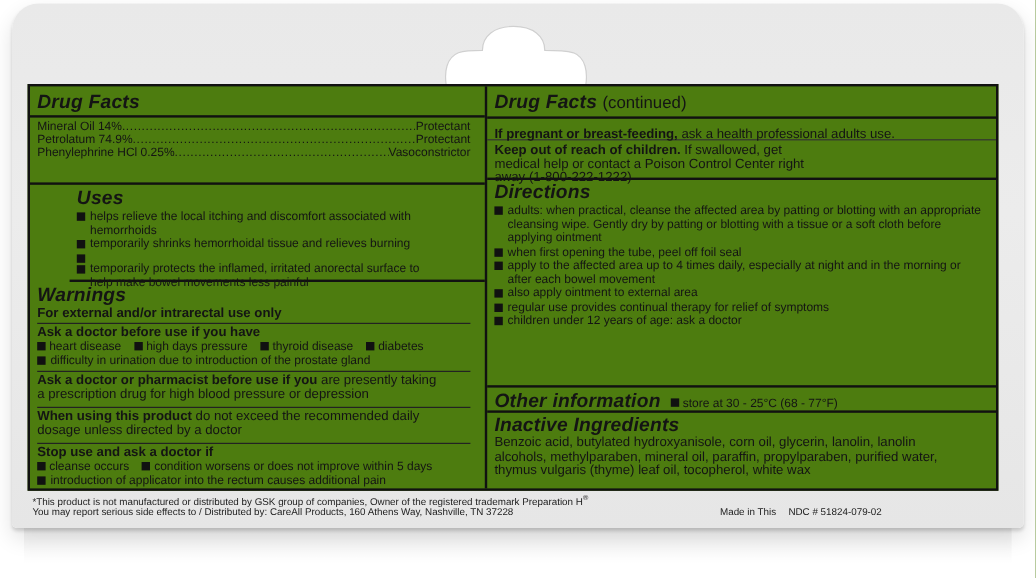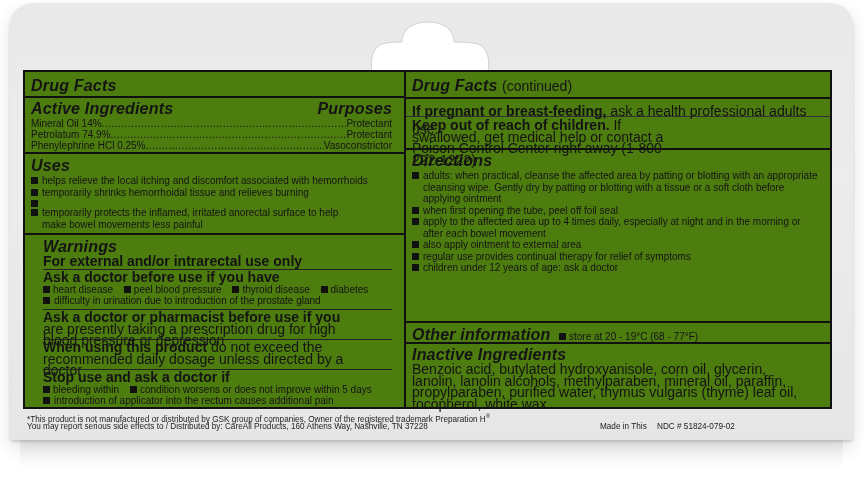--- a/index.html
+++ b/index.html
@@ -22,21 +22,21 @@
   .frame {
     position:absolute; left:23px; top:70px; width:805px; height:335px;
     border:2px solid #111; background:#4d7c0f;
   }
   .col { position:absolute; top:0; bottom:0; }
   .col.left { left:0; width:379px; border-right:2px solid #111; }
   .col.right { left:381px; right:0; }
   .sec { position:absolute; left:0; right:0; border-bottom:2px solid #111; box-sizing:border-box; padding:0 12px 0 6px; }
   .sec.last { border-bottom:none; }
   .h1 { font-weight:bold; font-style:italic; font-size:16px; letter-spacing:0.2px; line-height:18px; }
-  .txt { font-size:14px; line-height:11.5px; }
+  .txt { font-size:11px; line-height:11.5px; }
   .b { font-weight:bold; }
   .cont { font-weight:normal; font-style:normal; font-size:14px; }
   .row { display:flex; justify-content:space-between; }
   .ing { display:flex; font-size:10px; line-height:11px; }
   .ing .name { white-space:nowrap; }
   .ing .dots { flex:1; overflow:hidden; white-space:nowrap; letter-spacing:0.5px; }
   .ing .dots::after { content:"................................................................................................................................................"; }
   .ing .purp { white-space:nowrap; }
   .bullet { display:flex; font-size:10px; line-height:11.5px; }
   .bullet .sq { display:inline-block; width:7px; height:7px; background:#111; margin:2px 4px 0 0; flex:none; }
@@ -58,70 +58,66 @@
 </svg>
 
 <div class="frame">
 
   <div class="col left">
     <div class="sec" style="top:0;height:26px;padding-top:5px;">
       <span class="h1">Drug Facts</span>
     </div>
 
     <div class="sec" style="top:26px;height:56px;padding-top:2px;">
-      <div class="row">
-        <span class="h1">Active Ingredients</span>
-        <span class="h1">Purposes</span>
-      </div>
       <div class="ing">
           <span class="name">Mineral Oil 14%</span>
           <span class="dots"></span>
           <span class="purp">Protectant</span>
         </div>
       <div class="ing">
           <span class="name">Petrolatum 74.9%</span>
           <span class="dots"></span>
           <span class="purp">Protectant</span>
         </div>
       <div class="ing">
           <span class="name">Phenylephrine HCl 0.25%</span>
           <span class="dots"></span>
           <span class="purp">Vasoconstrictor</span>
         </div>
     </div>
 
-    <div class="sec" style="top:82px;height:81px;padding-top:3px;">
+    <div class="sec" style="top:82px;height:81px;padding-top:3px;margin-left:33px;">
       <div class="h1">Uses</div>
       <div class="bullet">
           <span class="sq"></span>
           <span>helps relieve the local itching and discomfort associated with hemorrhoids</span>
         </div>
       <div class="bullet">
           <span class="sq"></span>
           <span>temporarily shrinks hemorrhoidal tissue and relieves burning</span>
         </div>
       <div class="bullet">
           <span class="sq"></span>
         </div>
       <div class="bullet">
           <span class="sq"></span>
           <span style="padding-right:40px;">temporarily protects the inflamed, irritated anorectal surface to help make bowel movements less painful</span>
         </div>
     </div>
 
-    <div class="sec last" style="top:163px;height:172px;padding-top:3px;margin-left:12px;">
+    <div class="sec last" style="top:163px;height:172px;padding-top:3px;">
       <div class="h1">Warnings</div>
       <div class="txt b">For external and/or intrarectal use only</div>
 
       <div class="hline" style="top:34px;"></div>
       <div style="position:absolute;top:37px;left:6px;right:12px;">
         <div class="txt b">Ask a doctor before use if you have</div>
         <div class="inline-items">
           <span class="it"><span class="sq"></span><span>heart disease</span></span>
-          <span class="it"><span class="sq"></span><span>peel blood pressure</span></span>
+          <span class="it"><span class="sq"></span><span>high days pressure</span></span>
           <span class="it"><span class="sq"></span><span>thyroid disease</span></span>
           <span class="it"><span class="sq"></span><span>diabetes</span></span>
         </div>
         <div class="bullet">
             <span class="sq"></span>
             <span>difficulty in urination due to introduction of the prostate gland</span>
           </div>
       </div>
 
       <div class="hline" style="top:74px;"></div>
@@ -131,21 +127,21 @@
 
       <div class="hline" style="top:104px;"></div>
       <div class="txt" style="position:absolute;top:107px;left:6px;right:30px;">
         <span class="b">When using this product</span><span> do not exceed the recommended daily dosage unless directed by a doctor</span>
       </div>
 
       <div class="hline" style="top:134px;"></div>
       <div style="position:absolute;top:137px;left:6px;right:12px;">
         <div class="txt b">Stop use and ask a doctor if</div>
         <div class="inline-items">
-          <span class="it"><span class="sq"></span><span>bleeding within</span></span>
+          <span class="it"><span class="sq"></span><span>cleanse occurs</span></span>
           <span class="it"><span class="sq"></span><span>condition worsens or does not improve within 5 days</span></span>
         </div>
         <div class="bullet">
             <span class="sq"></span>
             <span>introduction of applicator into the rectum causes additional pain</span>
           </div>
       </div>
     </div>
   </div>
 
@@ -184,21 +180,21 @@
           <span>regular use provides continual therapy for relief of symptoms</span>
         </div>
       <div class="bullet">
           <span class="sq"></span>
           <span>children under 12 years of age: ask a doctor</span>
         </div>
     </div>
 
     <div class="sec" style="top:251px;height:21px;padding-top:3px;">
       <span class="h1">Other information</span>
-      <span class="inline-items" style="margin-left:4px;"><span class="sq"></span><span>store at 20 - 19°C (68 - 77°F)</span></span>
+      <span class="inline-items" style="margin-left:4px;"><span class="sq"></span><span>store at 30 - 25°C (68 - 77°F)</span></span>
     </div>
 
     <div class="sec last" style="top:272px;height:63px;padding-top:2px;">
       <div class="h1">Inactive Ingredients</div>
       <div class="txt" style="padding-right:12px;">Benzoic acid, butylated hydroxyanisole, corn oil, glycerin, lanolin, lanolin alcohols, methylparaben, mineral oil, paraffin, propylparaben, purified water, thymus vulgaris (thyme) leaf oil, tocopherol, white wax</div>
     </div>
   </div>
 </div>
 
 <div class="foot" style="left:27px;top:411px;">

